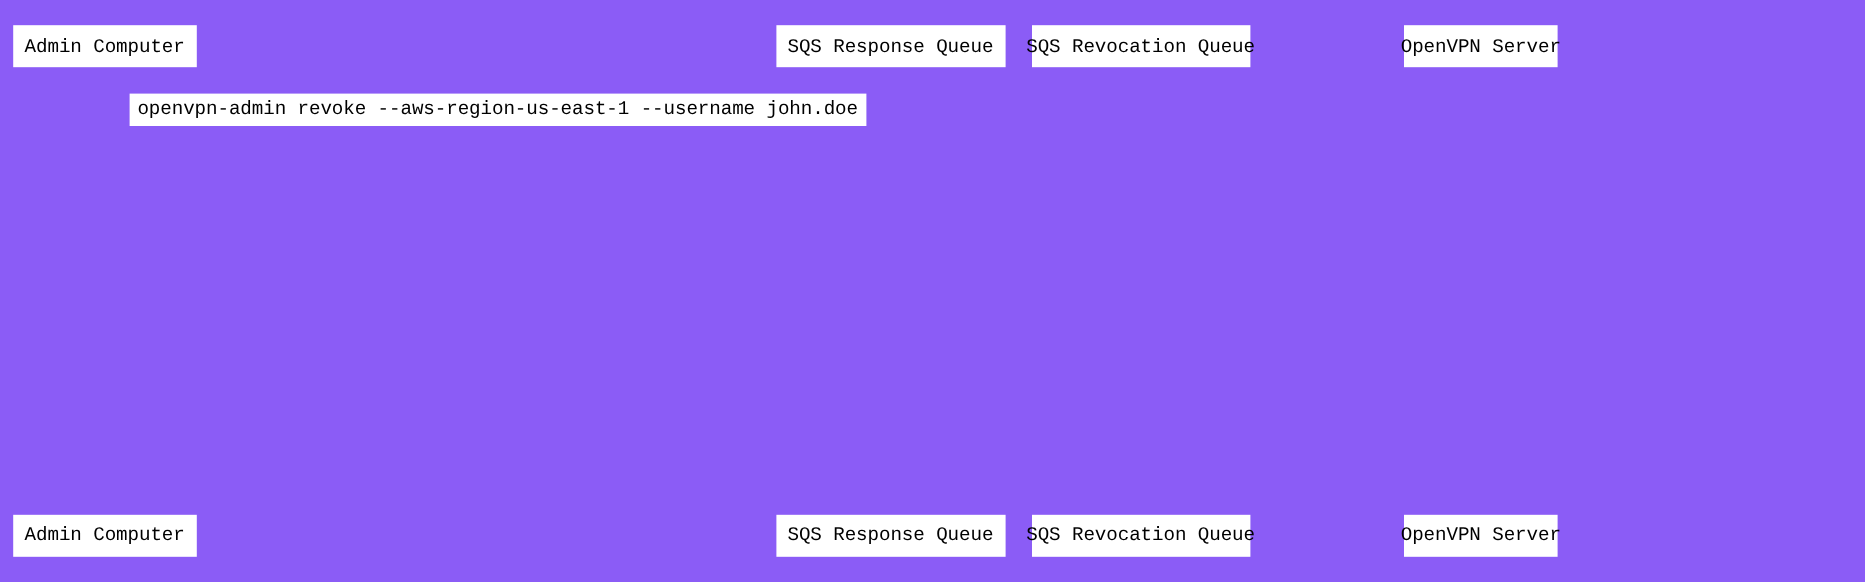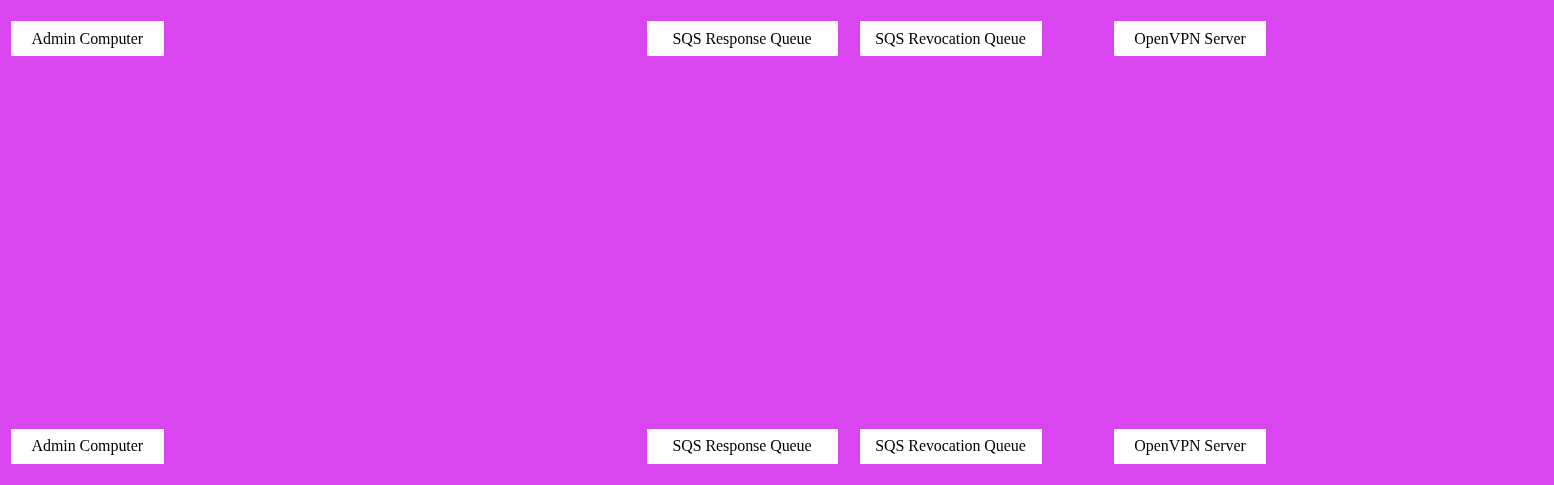--- a/index.html
+++ b/index.html
@@ -7,22 +7,22 @@
     padding: 0;
     width: 1554px;
     height: 485px;
     background: #000000;
     overflow: hidden;
   }
   .canvas {
     position: relative;
     width: 1554px;
     height: 485px;
-    background: #d946ef;
-    font-family: Liberation Serif, serif;
+    background: #8b5cf6;
+    font-family: Liberation Mono, monospace;
   }
   .box {
     position: absolute;
     box-sizing: border-box;
     background: #ffffff;
     color: #000000;
     display: flex;
     align-items: center;
     justify-content: center;
     white-space: nowrap;
@@ -32,21 +32,21 @@
   .box .label {
     filter: blur(0.3px);
   }
   
   .actor { height: 35px; }
   .row-top    { top: 21.2px; }
   .row-bottom { top: 428.6px; }
   .actor-admin      { left: 11px;     width: 152.5px; }
   .actor-response   { left: 646.5px;  width: 191px;   }
   .actor-revocation { left: 859.5px;  width: 182px; }
-  .actor-openvpn    { left: 1114px; width: 152px;   }
+  .actor-openvpn    { left: 1170px; width: 128px;   }
   
   .message {
     left: 108px;
     top: 78px;
     width: 613.5px;
     height: 26.5px;
   }
 </style>
 </head>
 <body>
@@ -59,20 +59,23 @@
   <div class="box actor row-top actor-response">
     <span class="label">SQS Response Queue</span>
   </div>
   <div class="box actor row-top actor-revocation">
     <span class="label">SQS Revocation Queue</span>
   </div>
   <div class="box actor row-top actor-openvpn">
     <span class="label">OpenVPN Server</span>
   </div>
 
+  <div class="box message">
+    <span class="label">openvpn-admin revoke --aws-region-us-east-1 --username john.doe</span>
+  </div>
 
   <div class="box actor row-bottom actor-admin">
     <span class="label">Admin Computer</span>
   </div>
   <div class="box actor row-bottom actor-response">
     <span class="label">SQS Response Queue</span>
   </div>
   <div class="box actor row-bottom actor-revocation">
     <span class="label">SQS Revocation Queue</span>
   </div>

